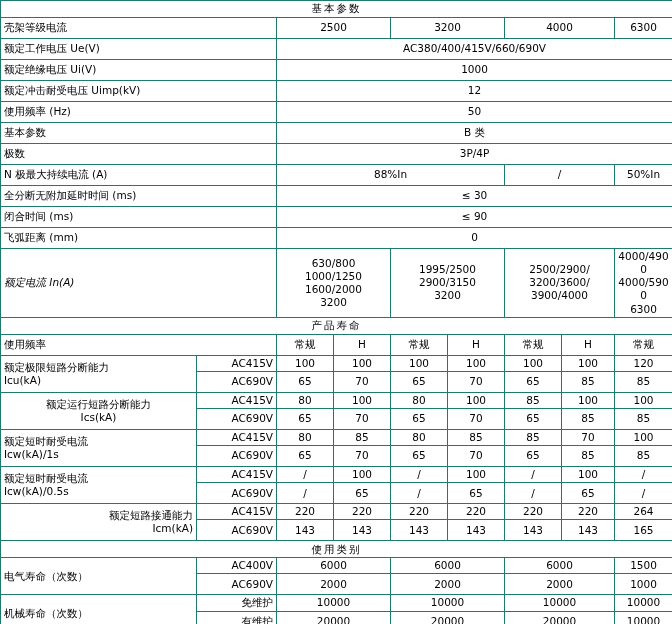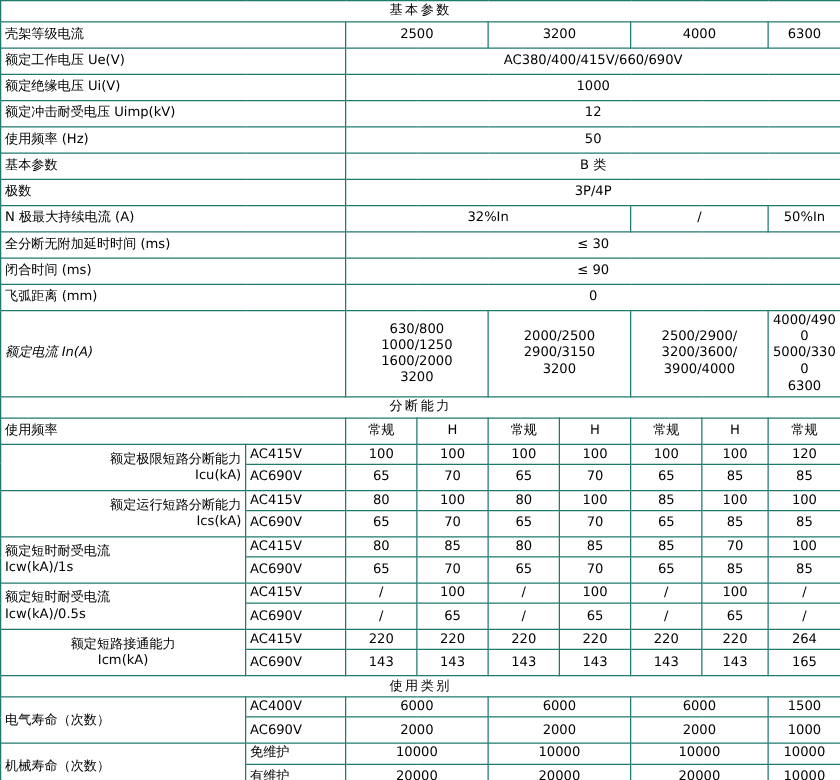--- a/index.html
+++ b/index.html
@@ -46,21 +46,21 @@
     margin-left: 26px;
   }
   td.lbl {
     text-align: left;
     padding-left: 4px;
   }
   td.ctr {
     text-align: center;
   }
   td.sub {
-    text-align: left;
+    text-align: right;
   }
   .multi {
     white-space: pre-line;
     text-align: center;
     line-height: 1.35;
   }
   .tall {
     height: 58px;
     font-style: italic;
   }
@@ -117,21 +117,21 @@
     <td class="lbl h-row" colspan="2">基本参数</td>
     <td class="ctr" colspan="7">B 类</td>
   </tr>
   <tr>
     <td class="lbl h-row" colspan="2">极数</td>
     <td class="ctr" colspan="7">3P/4P</td>
   </tr>
 
   <tr>
     <td class="lbl h-row" colspan="2">N 极最大持续电流 (A)</td>
-    <td class="ctr" colspan="4">32%In</td>
+    <td class="ctr" colspan="4">88%In</td>
     <td class="ctr" colspan="2">/</td>
     <td class="ctr">50%In</td>
   </tr>
 
   <tr>
     <td class="lbl h-row" colspan="2">全分断无附加延时时间 (ms)</td>
     <td class="ctr" colspan="7">≤ 30</td>
   </tr>
   <tr>
     <td class="lbl h-row" colspan="2">闭合时间 (ms)</td>
@@ -141,48 +141,48 @@
     <td class="lbl h-row" colspan="2">飞弧距离 (mm)</td>
     <td class="ctr" colspan="7">0</td>
   </tr>
 
   <tr>
     <td class="lbl tall" colspan="2">额定电流 In(A)</td>
     <td class="multi" colspan="2">630/800
 1000/1250
 1600/2000
 3200</td>
-    <td class="multi" colspan="2">2000/2500
+    <td class="multi" colspan="2">1995/2500
 2900/3150
 3200</td>
     <td class="multi" colspan="2">2500/2900/
 3200/3600/
 3900/4000</td>
     <td class="multi">4000/4900
-5000/3300
+4000/5900
 6300</td>
   </tr>
 
   <tr>
-    <td class="section h-sec" colspan="9">分断能力</td>
+    <td class="section h-sec" colspan="9">产品寿命</td>
   </tr>
 
   <tr>
     <td class="lbl h-row" colspan="2">使用频率</td>
     <td class="ctr">常规</td>
     <td class="ctr">H</td>
     <td class="ctr">常规</td>
     <td class="ctr">H</td>
     <td class="ctr">常规</td>
     <td class="ctr">H</td>
     <td class="ctr">常规</td>
   </tr>
 
   <tr>
-    <td class="lbl multi h-row" rowspan="2" style="text-align:right">额定极限短路分断能力
+    <td class="lbl multi h-row" rowspan="2" style="text-align:left">额定极限短路分断能力
 Icu(kA)</td>
     <td class="sub">AC415V</td>
     <td class="ctr">100</td>
     <td class="ctr">100</td>
     <td class="ctr">100</td>
     <td class="ctr">100</td>
     <td class="ctr">100</td>
     <td class="ctr">100</td>
     <td class="ctr">120</td>
   </tr>
@@ -191,21 +191,21 @@
     <td class="ctr">65</td>
     <td class="ctr">70</td>
     <td class="ctr">65</td>
     <td class="ctr">70</td>
     <td class="ctr">65</td>
     <td class="ctr">85</td>
     <td class="ctr">85</td>
   </tr>
 
   <tr>
-    <td class="lbl multi h-row" rowspan="2" style="text-align:right">额定运行短路分断能力
+    <td class="lbl multi h-row" rowspan="2" style="text-align:center">额定运行短路分断能力
 Ics(kA)</td>
     <td class="sub">AC415V</td>
     <td class="ctr">80</td>
     <td class="ctr">100</td>
     <td class="ctr">80</td>
     <td class="ctr">100</td>
     <td class="ctr">85</td>
     <td class="ctr">100</td>
     <td class="ctr">100</td>
   </tr>
@@ -260,21 +260,21 @@
     <td class="ctr">/</td>
     <td class="ctr">65</td>
     <td class="ctr">/</td>
     <td class="ctr">65</td>
     <td class="ctr">/</td>
     <td class="ctr">65</td>
     <td class="ctr">/</td>
   </tr>
 
   <tr>
-    <td class="lbl multi h-row" rowspan="2" style="text-align:center">额定短路接通能力
+    <td class="lbl multi h-row" rowspan="2" style="text-align:right">额定短路接通能力
 Icm(kA)</td>
     <td class="sub">AC415V</td>
     <td class="ctr">220</td>
     <td class="ctr">220</td>
     <td class="ctr">220</td>
     <td class="ctr">220</td>
     <td class="ctr">220</td>
     <td class="ctr">220</td>
     <td class="ctr">264</td>
   </tr>

